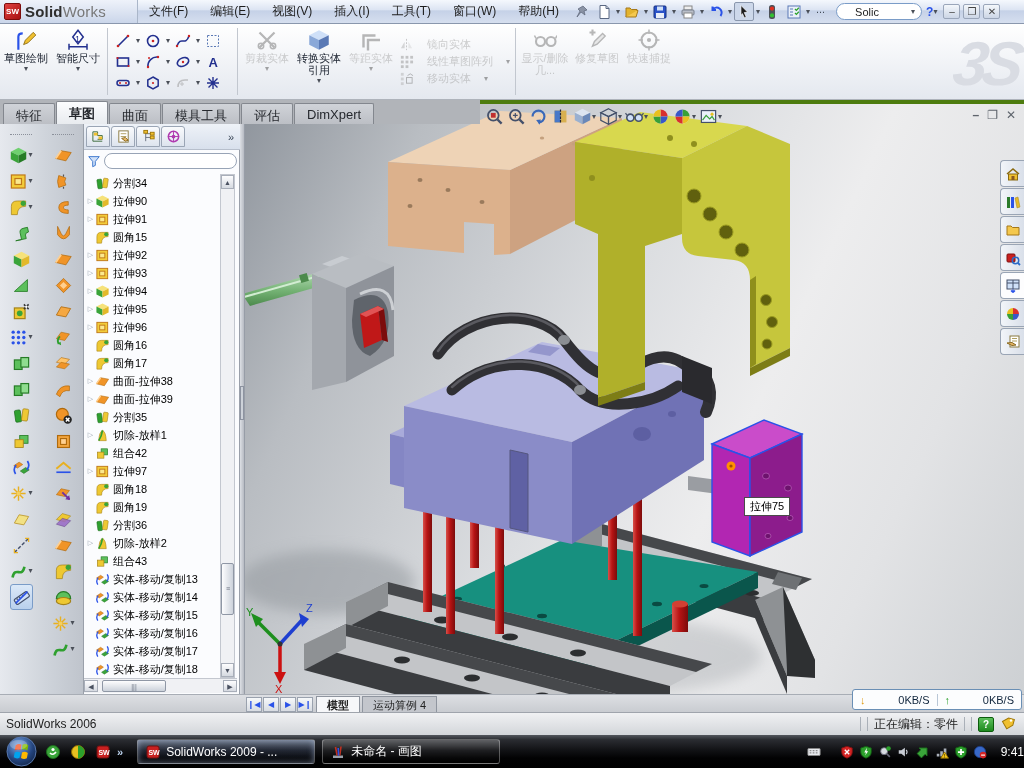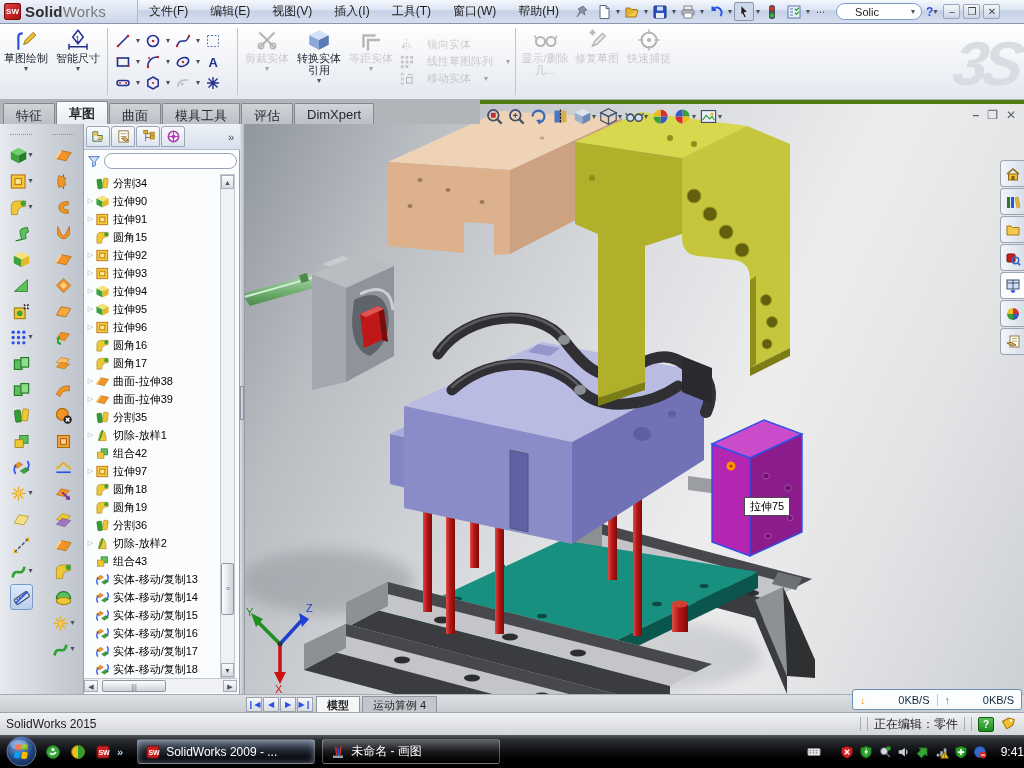--- a/index.html
+++ b/index.html
@@ -1560,21 +1560,21 @@
   <div id="docrow" class="abs">
       <div class="navbtn">❙◀</div>
       <div class="navbtn">◀</div>
       <div class="navbtn">▶</div>
       <div class="navbtn">▶❙</div>
       <div class="dtab active">模型</div>
       <div class="dtab">运动算例 4</div>
     </div>
 
   <div id="statusbar" class="abs">
-    <div id="statusleft">SolidWorks 2015</div>
+    <div id="statusleft">SolidWorks 2006</div>
     <div id="statusright">
       <div class="ssep"></div>
         <div class="ssep"></div>
       <span style="font-size:12px;">正在编辑：零件</span>
       <div class="ssep"></div>
         <div class="ssep"></div>
       <div id="helpbadge">?</div>
       <span class="ic" style="width:16px;height:16px;">
           <svg viewBox="0 0 16 16">
             <path d="M2,7 L7,2 H13 V8 L8,13 Z" fill="#f0c030" stroke="#a07808" transform="rotate(15 8 8)"></path>

